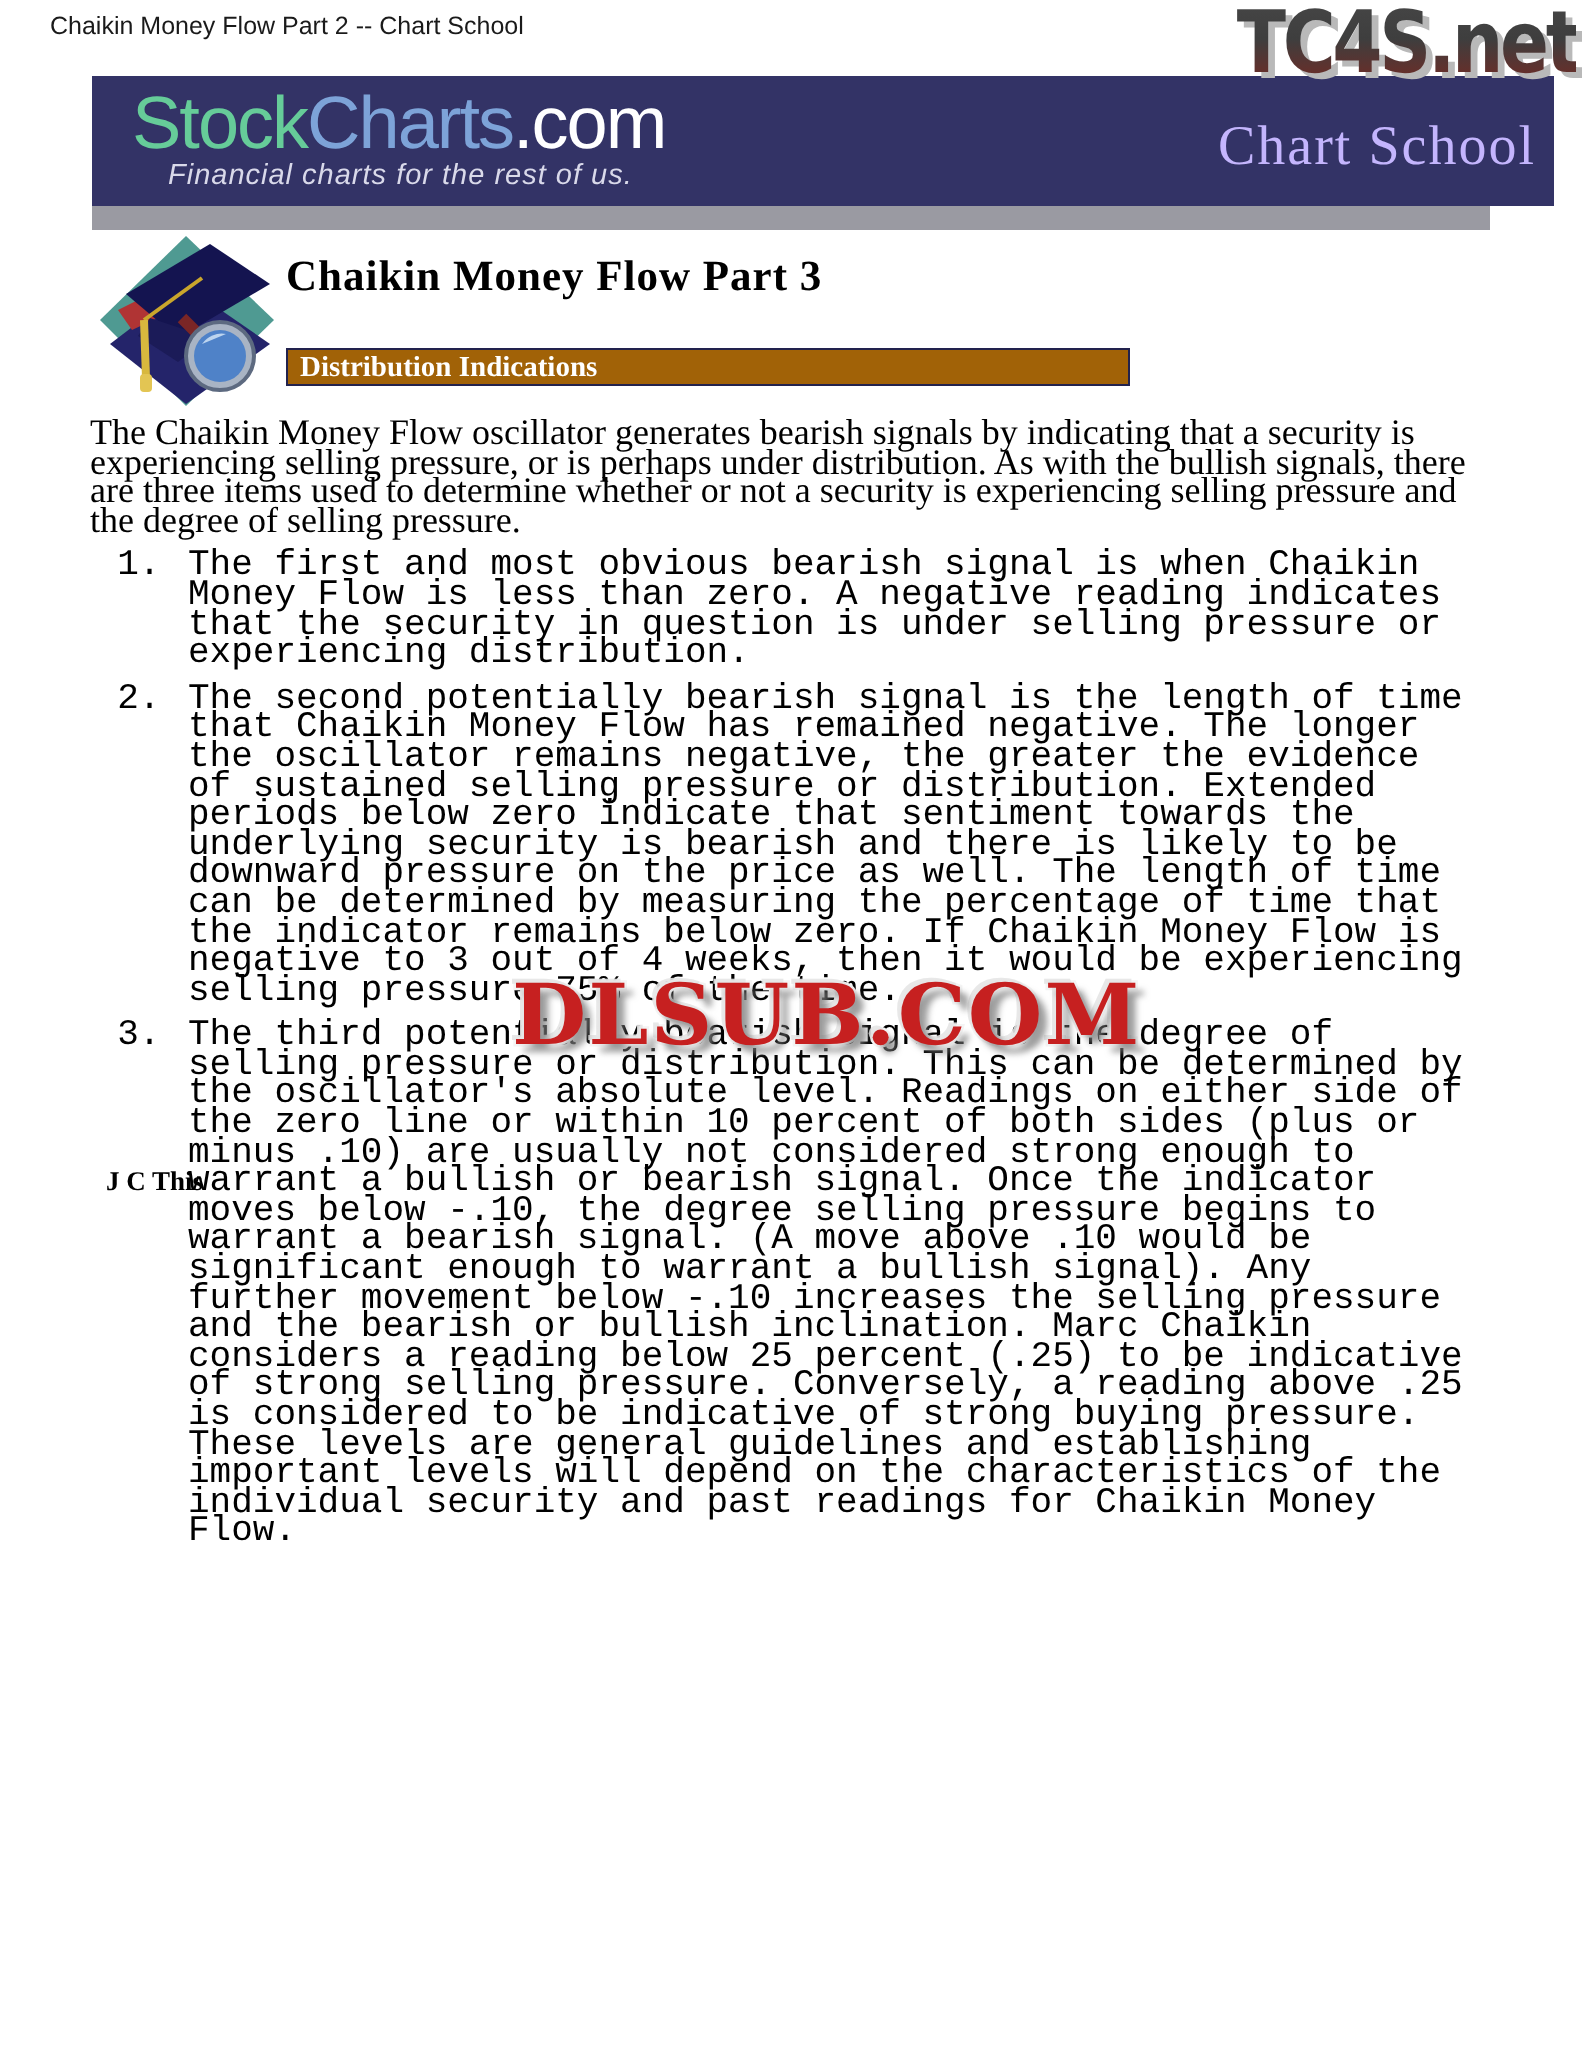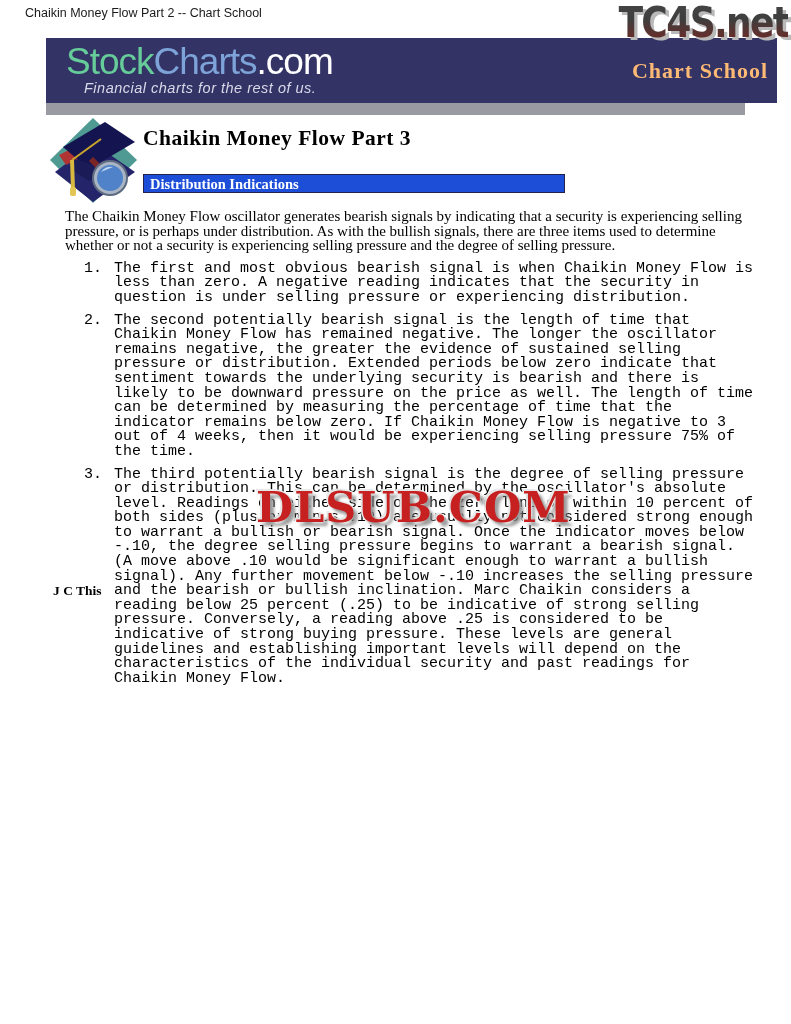--- a/index.html
+++ b/index.html
@@ -19,32 +19,32 @@
           -webkit-background-clip:text;background-clip:text;color:transparent;}
 
   
   .banner{position:absolute;left:46px;top:38px;width:699px;height:65px;background:#333366;z-index:5;padding-left:32px;}
   .logo{position:absolute;left:20px;top:5px;font-family:"Liberation Sans",sans-serif;
         font-size:37px;letter-spacing:-1px;line-height:1;}
   .logo .g{color:#66cc99;} .logo .b{color:#7da3d8;} .logo .w{color:#ffffff;}
   .tagline{position:absolute;left:38px;top:42px;font-family:"Liberation Sans",sans-serif;
            font-style:italic;font-size:14.5px;color:#d9d9ea;letter-spacing:.5px;text-align:right;}
   .chart-school{position:absolute;right:9px;top:20px;font-family:"Liberation Serif",serif;
-                font-weight:bold;font-size:22px;color:#fdba74;letter-spacing:1px;}
+                font-weight:normal;font-size:28px;color:#c4b5fd;letter-spacing:1px;}
   .gray-bar{position:absolute;left:46px;top:103px;width:699px;height:12px;background:#9a9aa2;}
 
   
   .cap-icon{position:absolute;left:47px;top:115px;width:93px;height:91px;}
   .article-title{position:absolute;left:143px;top:126px;font-weight:bold;font-size:21.5px;
                  letter-spacing:.5px;}
-  .section-bar{position:absolute;left:143px;top:174px;width:422px;height:19px;background:#1d4ed8;
+  .section-bar{position:absolute;left:143px;top:174px;width:422px;height:19px;background:#a16207;
                border:1px solid #22224d;box-sizing:border-box;}
   .section-bar span{display:block;padding:1px 0 0 6px;font-weight:bold;font-size:14.5px;color:#ffffff;}
 
-  .body-copy{position:absolute;left:65px;top:209px;width:694px;font-size:15px;line-height:14.6px;}
+  .body-copy{position:absolute;left:45px;top:209px;width:694px;font-size:18px;line-height:14.6px;}
   .body-copy p{margin:0;}
   .body-copy ol{margin:9px 0 0 0;padding:0 0 0 46px;}
   .body-copy li{margin:0 0 8px 0;padding-left:3px;font-family:Liberation Mono, monospace;}
   .byline{position:absolute;left:53px;top:583px;font-weight:bold;font-size:13.5px;}
 
   
   .wm-mid{position:absolute;left:256px;top:487px;z-index:20;font-family:"DejaVu Serif",serif;
           font-weight:bold;font-size:42px;line-height:1;color:#c62020;letter-spacing:1px;
           -webkit-text-stroke:2.5px #f4f4f4;paint-order:stroke fill;
           text-shadow:4px 4px 3px rgba(125,125,125,.75),-2px -2px 0 rgba(230,230,230,.9);

